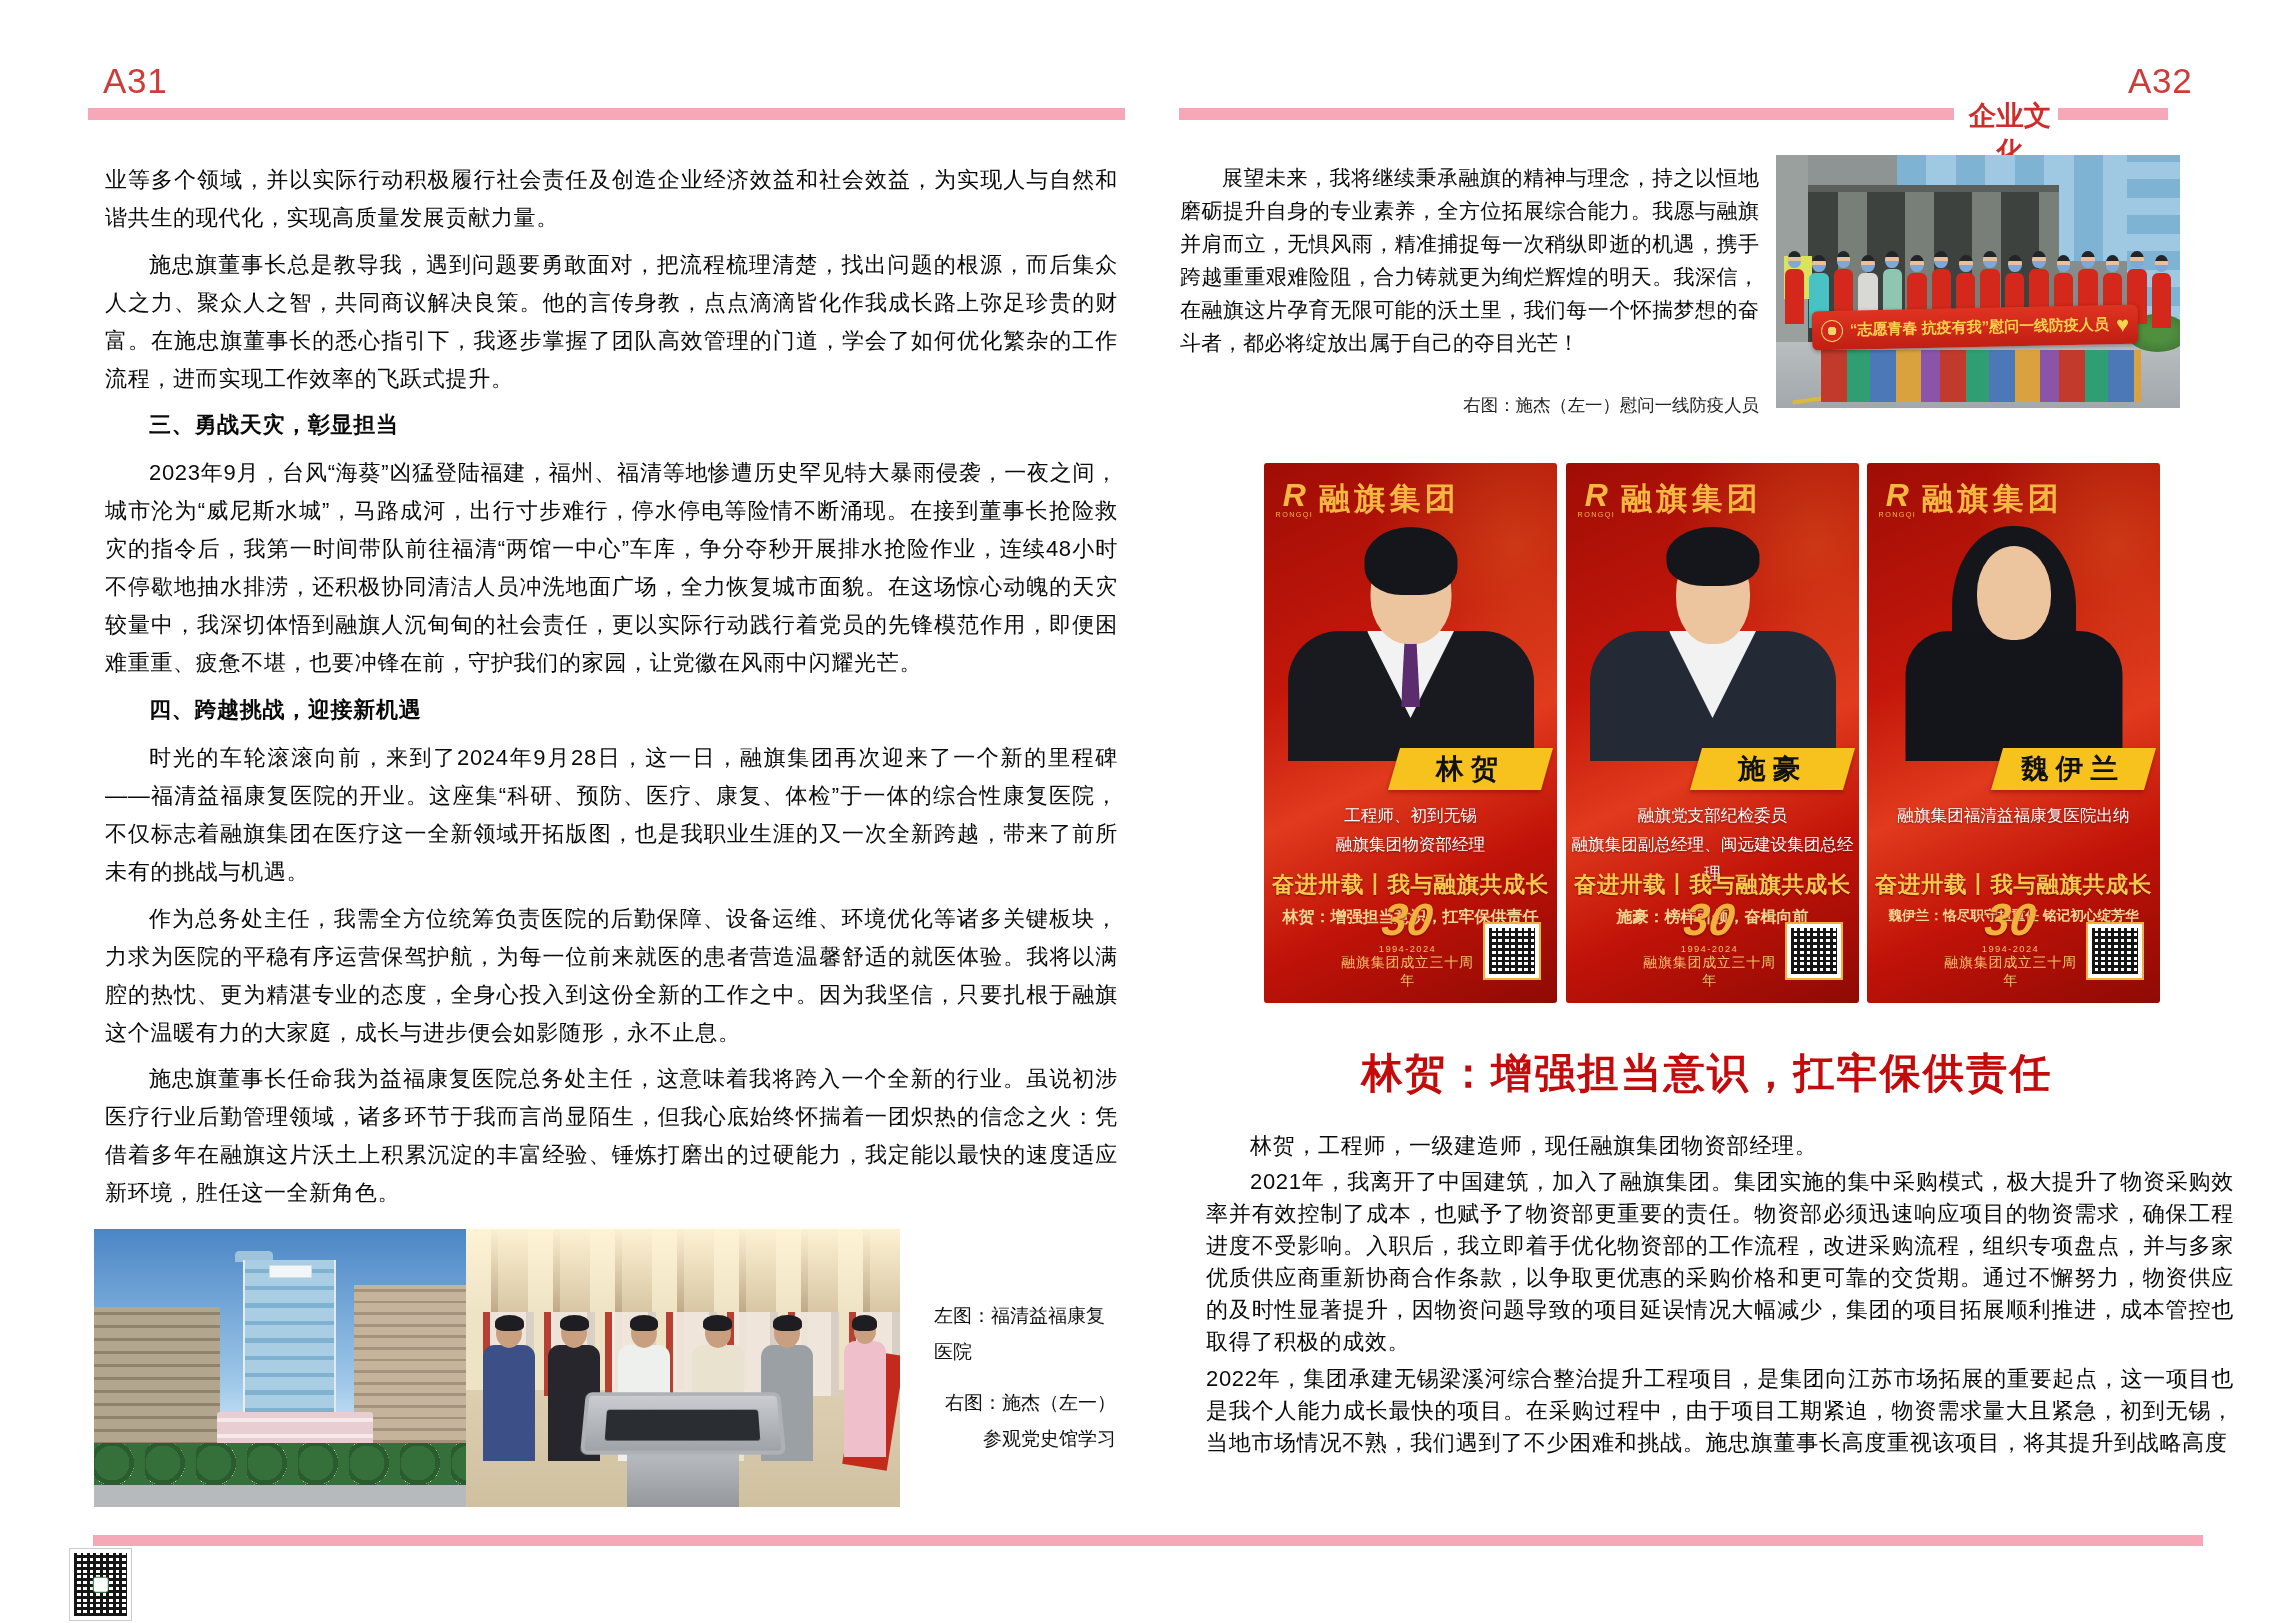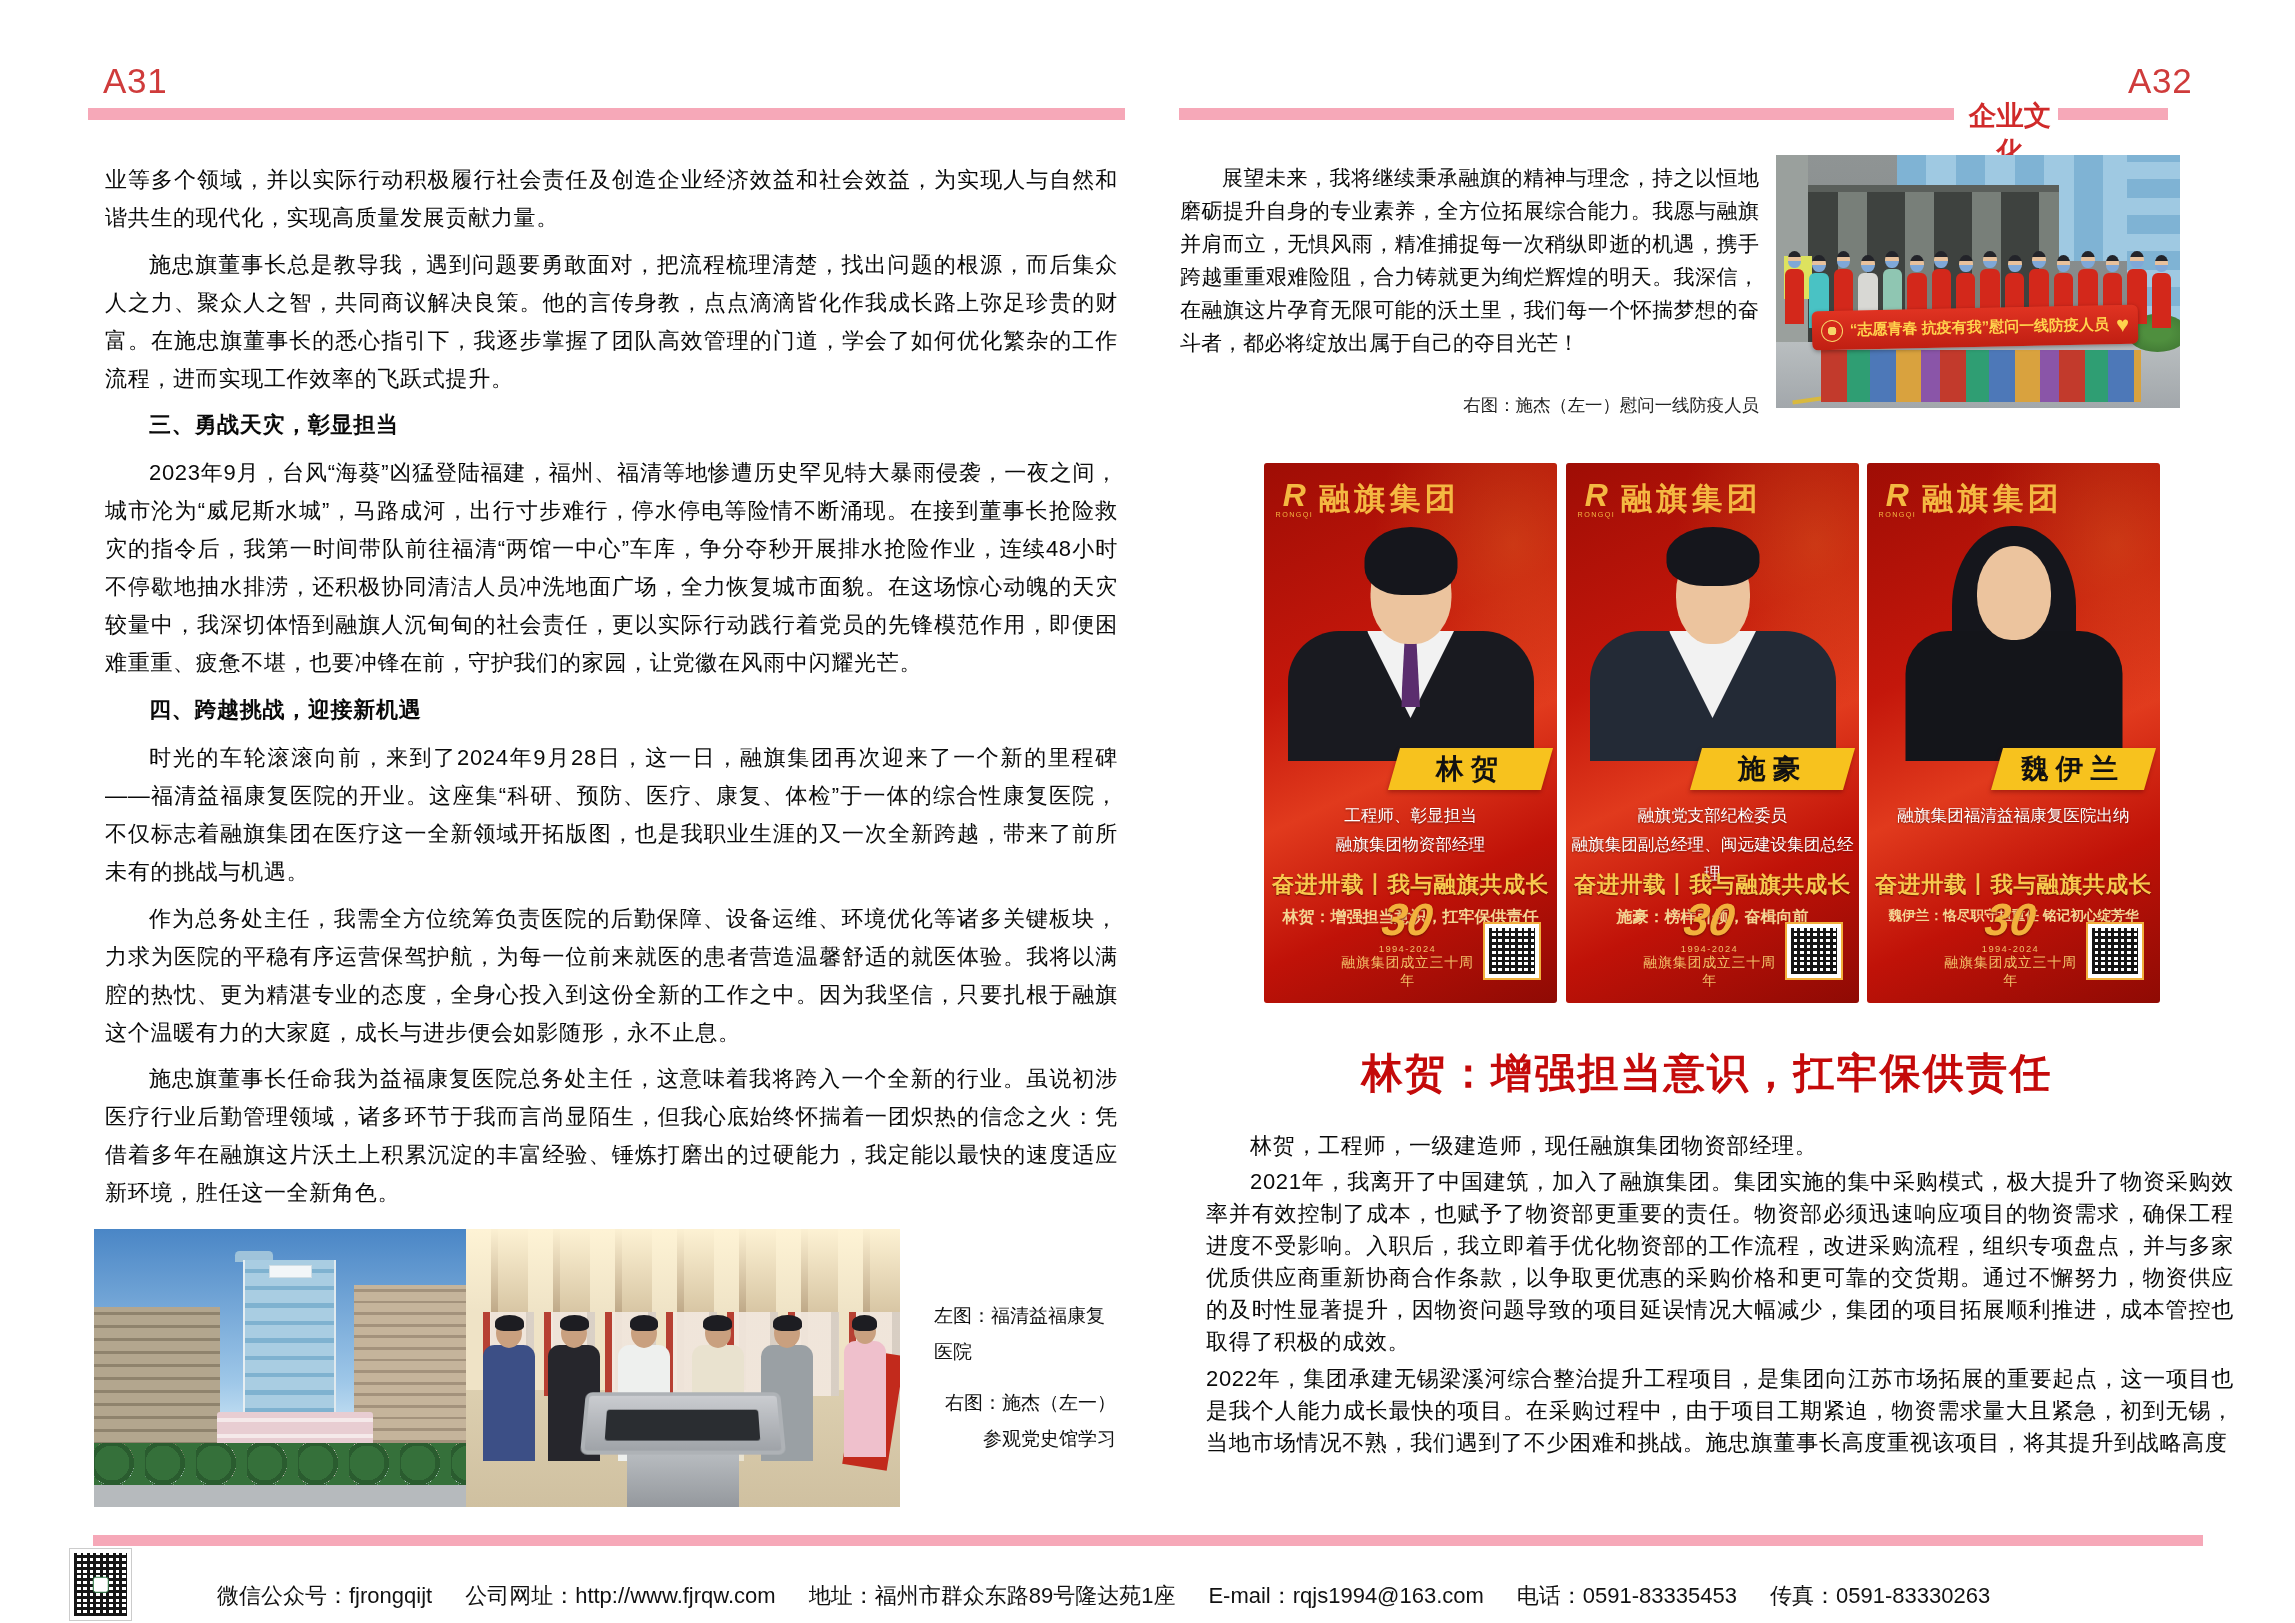--- a/index.html
+++ b/index.html
@@ -352,21 +352,21 @@
       <div class="face"></div>
       <div class="torso">
           <div class="shirt"></div>
           <div class="tie"></div>
         </div>
     </div>
     <div class="nameplate">
         <span>林贺</span>
       </div>
     <div class="titles">
-      <div>工程师、彰显担当</div>
+      <div>工程师、初到无锡</div>
       <div>融旗集团物资部经理</div>
     </div>
     <div class="slogan">奋进卅载丨我与融旗共成长</div>
     <div class="sub">林贺：增强担当意识，扛牢保供责任</div>
     <div class="anniv">
       <div class="num">30</div>
       <div class="yrs">1994-2024</div>
       <div class="lbl">融旗集团成立三十周年</div>
     </div>
     <div class="qr cardqr">
@@ -444,23 +444,15 @@
   <div class="bodyR">
     <p class="ind">林贺，工程师，一级建造师，现任融旗集团物资部经理。</p>
     <p class="ind">2021年，我离开了中国建筑，加入了融旗集团。集团实施的集中采购模式，极大提升了物资采购效率并有效控制了成本，也赋予了物资部更重要的责任。物资部必须迅速响应项目的物资需求，确保工程进度不受影响。入职后，我立即着手优化物资部的工作流程，改进采购流程，组织专项盘点，并与多家优质供应商重新协商合作条款，以争取更优惠的采购价格和更可靠的交货期。通过不懈努力，物资供应的及时性显著提升，因物资问题导致的项目延误情况大幅减少，集团的项目拓展顺利推进，成本管控也取得了积极的成效。</p>
     <p>2022年，集团承建无锡梁溪河综合整治提升工程项目，是集团向江苏市场拓展的重要起点，这一项目也是我个人能力成长最快的项目。在采购过程中，由于项目工期紧迫，物资需求量大且紧急，初到无锡，当地市场情况不熟，我们遇到了不少困难和挑战。施忠旗董事长高度重视该项目，将其提升到战略高度</p>
   </div>
 
   <div class="footbar"></div>
   <div class="qr fqr">
       <div class="mod"></div>
     </div>
-  <div class="foot">
-    <span>微信公众号：fjrongqijt</span>
-    <span>公司网址：http://www.fjrqw.com</span>
-    <span>地址：福州市群众东路89号隆达苑1座</span>
-    <span>E-mail：rqjs1994@163.com</span>
-    <span>电话：0591-83335453</span>
-    <span>传真：0591-83330263</span>
-  </div>
 
 </div>
 
 
 </body></html>

